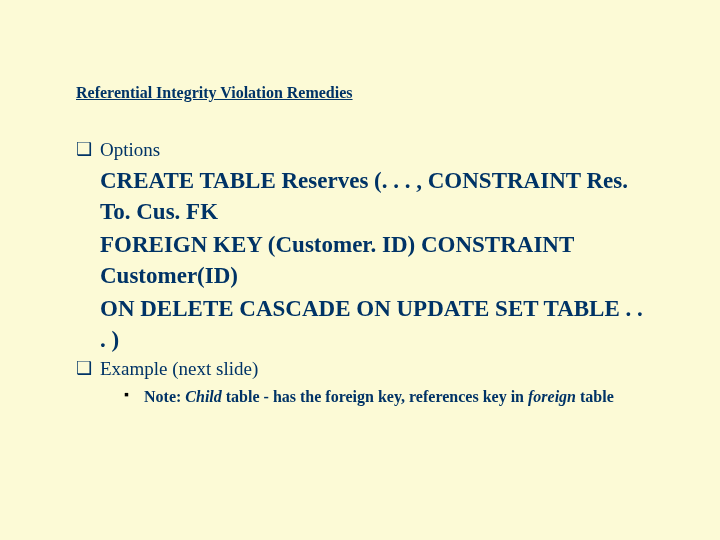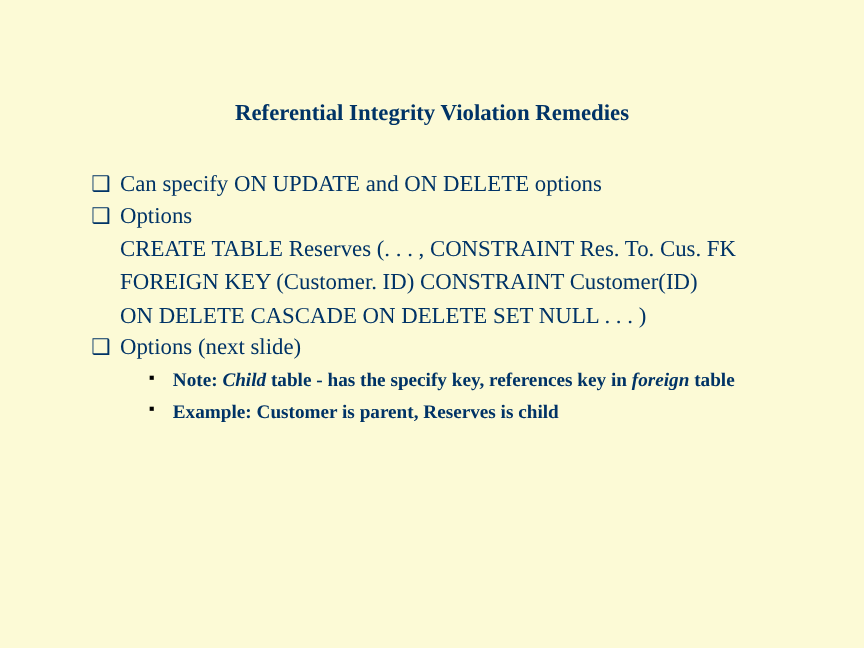--- a/index.html
+++ b/index.html
@@ -4,23 +4,24 @@
 <style>
   * { margin: 0; padding: 0; box-sizing: border-box; }
   html, body { width: 720px; height: 540px; }
   body {
     background: #fcfad6;
     font-family: "Times New Roman", Times, serif;
     color: #003366;
     padding: 84px 76px 0 76px;
   }
   .title {
-    text-align: center;
+    text-align: left;
     font-weight: bold;
-    font-size: 19px;
+    text-decoration: underline;
+    font-size: 16px;
     margin-bottom: 36px;
   }
   .bullet-list { list-style: none; }
   .top-item {
     position: relative;
     padding-left: 24px;
     font-size: 19px;
     font-weight: normal;
     line-height: 1.3;
     margin-bottom: 2px;
@@ -28,22 +29,22 @@
   .top-item::before {
     content: "❑";
     position: absolute;
     left: 0;
     top: 0;
     font-size: 18px;
     color: #003366;
   }
   .code-block {
     padding-left: 24px;
-    font-size: 19px;
-    font-weight: normal;
+    font-size: 23px;
+    font-weight: bold;
     line-height: 1.35;
     margin-bottom: 2px;
   }
   .sub-list {
     list-style: none;
     padding-left: 48px;
     margin-top: 4px;
   }
   .sub-item {
     position: relative;
@@ -62,30 +63,28 @@
     color: #000;
   }
   .italic { font-style: italic; text-align: center; }
 </style>
 </head>
 <body>
 
 <div class="title">Referential Integrity Violation Remedies</div>
 
 <ul class="bullet-list">
-  <li class="top-item">Can specify ON UPDATE and ON DELETE options</li>
   <li class="top-item">Options</li>
 </ul>
 
 <div class="code-block">CREATE TABLE Reserves (. . . , CONSTRAINT Res. To. Cus. FK</div>
 <div class="code-block">FOREIGN KEY (Customer. ID)  CONSTRAINT  Customer(ID)</div>
-<div class="code-block">ON DELETE CASCADE  ON DELETE SET NULL       . . . )</div>
+<div class="code-block">ON DELETE CASCADE  ON UPDATE SET TABLE       . . . )</div>
 
 <ul class="bullet-list">
-  <li class="top-item">Options (next slide)</li>
+  <li class="top-item">Example (next slide)</li>
 </ul>
 
 <ul class="sub-list">
   <li class="sub-item">
-    <span>Note: </span><span class="italic">Child</span><span> table - has the specify key, references key in </span><span class="italic">foreign</span><span> table</span>
+    <span>Note: </span><span class="italic">Child</span><span> table - has the foreign key, references key in </span><span class="italic">foreign</span><span> table</span>
   </li>
-  <li class="sub-item">Example: Customer is parent, Reserves is child</li>
 </ul>
 
 </body></html>

